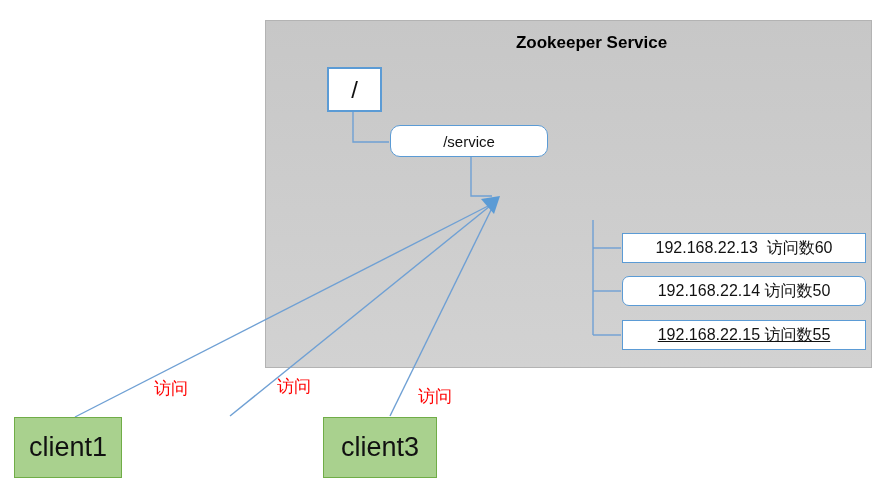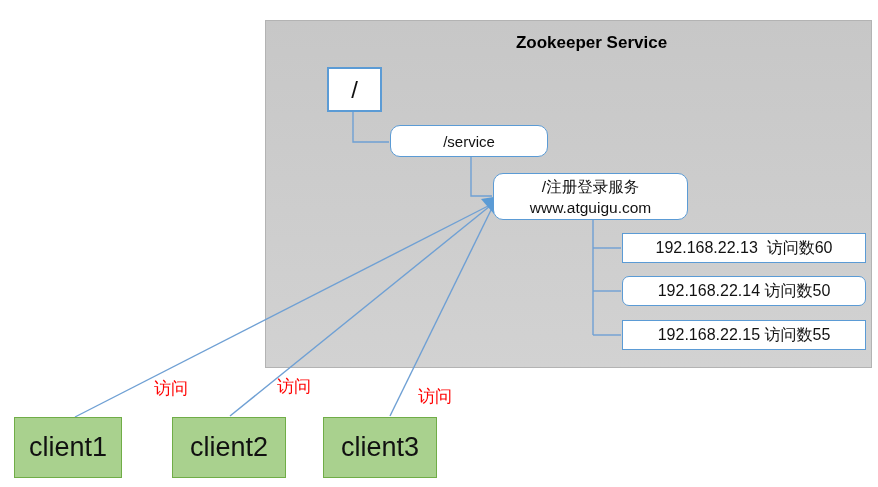--- a/index.html
+++ b/index.html
@@ -37,21 +37,21 @@
   }
   .node-root{left:327px;top:67px;width:55px;height:45px;font-size:24px;border-width:2px;}
   .node-service{left:390px;top:125px;width:158px;height:32px;font-size:15px;border-radius:10px;align-items:center;}
   .node-register{
     left:493px;top:173px;width:195px;height:47px;font-size:15.5px;border-radius:10px;
     flex-direction:column;line-height:21px;
   }
   .node-server{left:622px;width:244px;height:30px;font-size:16px;}
   .node-server.s0{top:233px;}
   .node-server.s1{top:276px;border-radius:7px;}
-  .node-server.s2{top:320px;}
+  .node-server.s2{top:320px;text-decoration:underline;}
 
   .client{
     position:absolute;top:417px;height:61px;background:var(--green);
     border:1.6px solid var(--green-border);
     display:flex;align-items:center;justify-content:center;
     font-size:27px;box-sizing:border-box;
   }
   .client.c0{left:14px;width:108px;text-align:center;}
   .client.c1{left:172px;width:114px;}
   .client.c2{left:323px;width:114px;}
@@ -91,42 +91,35 @@
   </svg>
 
   <div class="node node-root">
     <span>/</span>
   </div>
 
   <div class="node node-service">
     <span>/service</span>
   </div>
 
-  <div class="node node-register">
-    <span>/注册登录服务</span>
-    <span>www.atguigu.com</span>
-  </div>
 
   <div class="node node-server s0">
     <span>192.168.22.13  访问数60</span>
   </div>
   <div class="node node-server s1">
     <span>192.168.22.14 访问数50</span>
   </div>
   <div class="node node-server s2">
     <span>192.168.22.15 访问数55</span>
   </div>
 
   <div class="access a0">访问</div>
   <div class="access a1">访问</div>
   <div class="access a2">访问</div>
 
   <div class="client c0">
     <span>client1</span>
   </div>
-  <div class="client c1">
-    <span>client2</span>
-  </div>
   <div class="client c2">
     <span>client3</span>
   </div>
 
 </div>
 
 </body></html>

